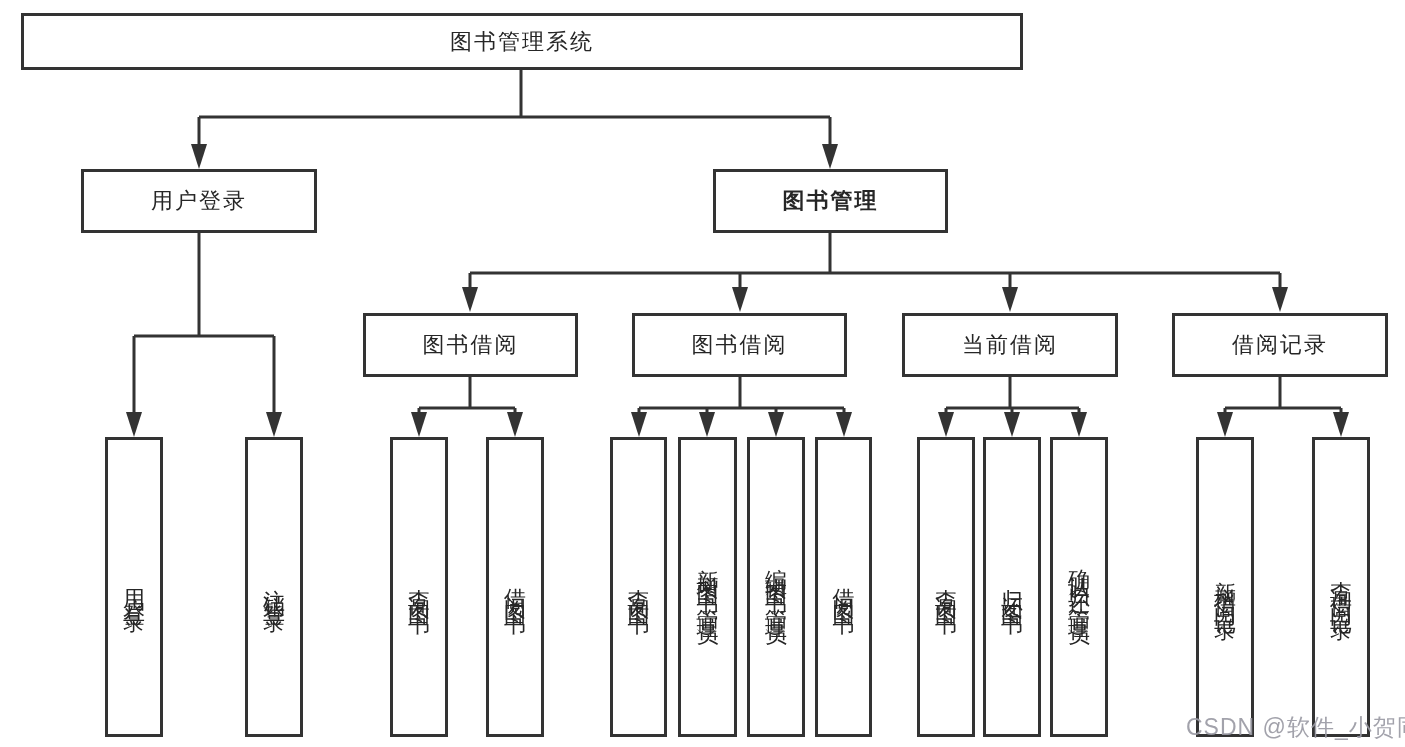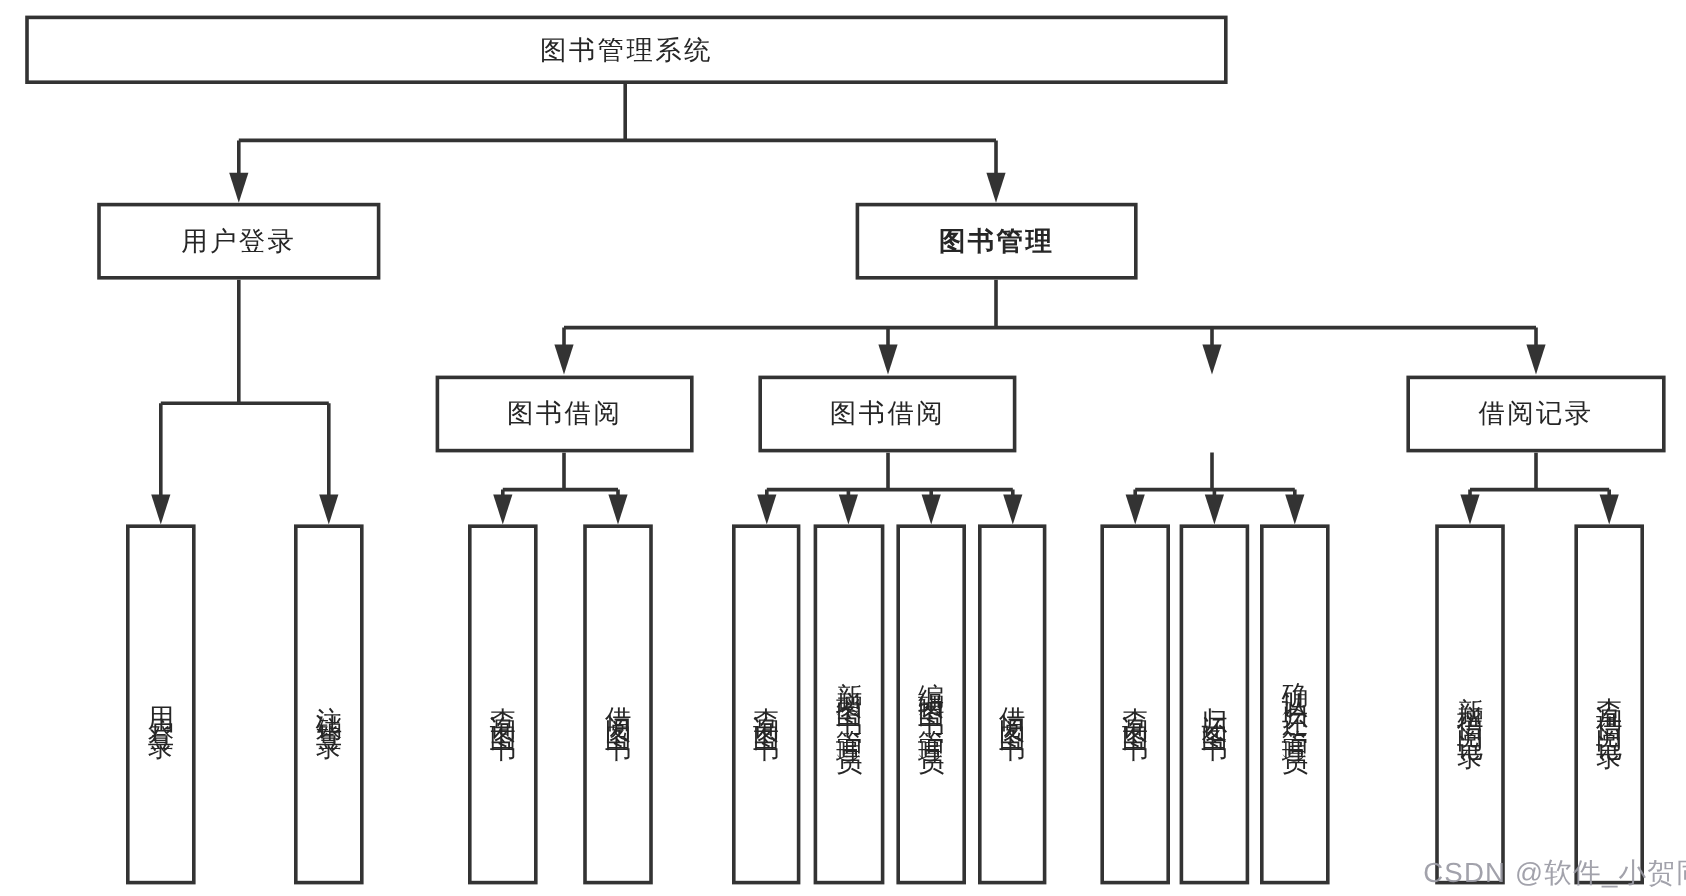--- a/index.html
+++ b/index.html
@@ -91,20 +91,21 @@
     </g>
   </svg>
 
   <div class="node" style="left:21px;top:13px;width:1002px;height:57px;">图书管理系统</div>
 
   <div class="node" style="left:81px;top:169px;width:236px;height:64px;">用户登录</div>
   <div class="node" style="left:713px;top:169px;width:235px;height:64px;font-weight:bold;">图书管理</div>
 
   <div class="node" style="left:363px;top:313px;width:215px;height:64px;">图书借阅</div>
   <div class="node" style="left:632px;top:313px;width:215px;height:64px;">图书借阅</div>
+  <div class="node" style="left:902px;top:313px;width:216px;height:64px;">当前借阅</div>
   <div class="node" style="left:1172px;top:313px;width:216px;height:64px;">借阅记录</div>
 
   <div class="leaf" style="left:105px;width:58px;">
     <span class="vtext">用户登录</span>
   </div>
   <div class="leaf" style="left:245px;width:58px;">
     <span class="vtext">注销登录</span>
   </div>
 
   <div class="leaf" style="left:390px;width:58px;">

